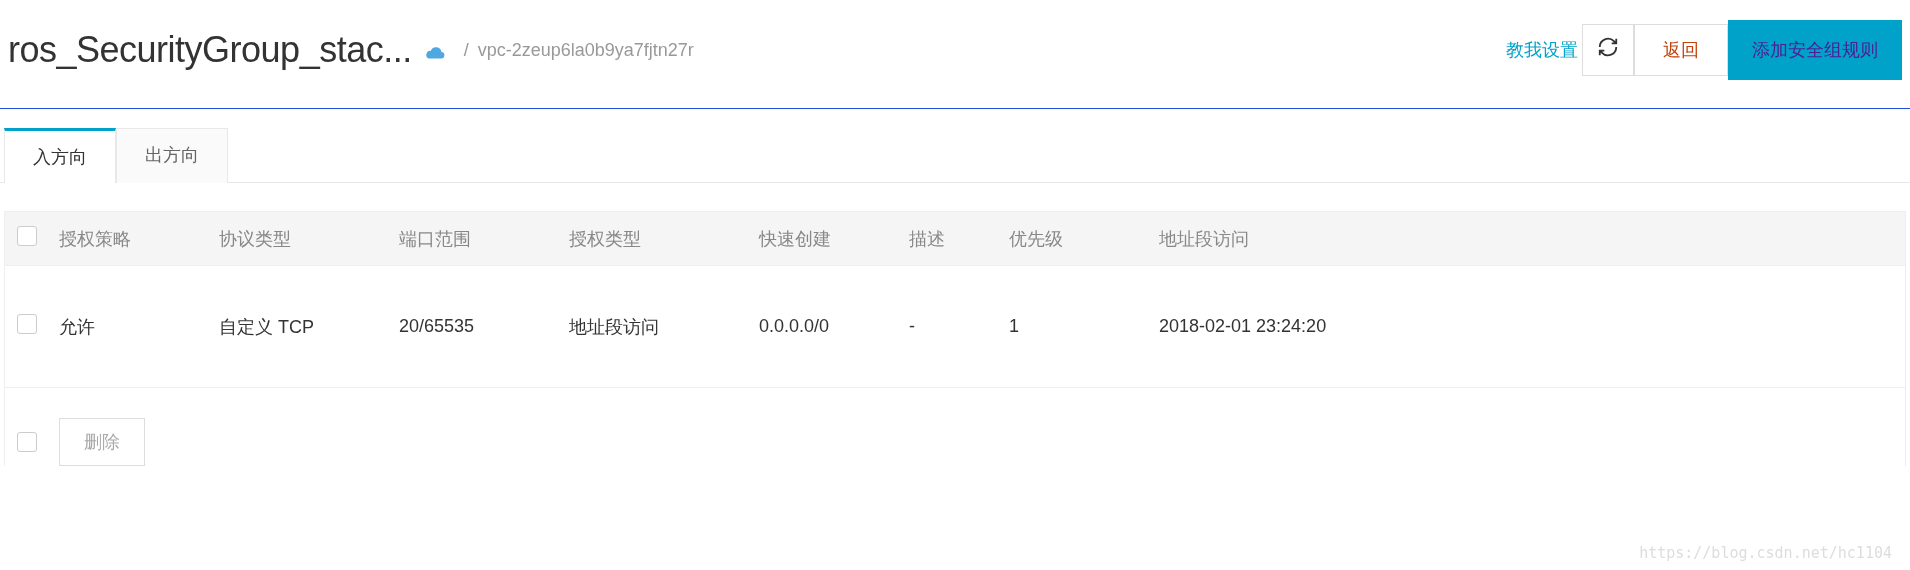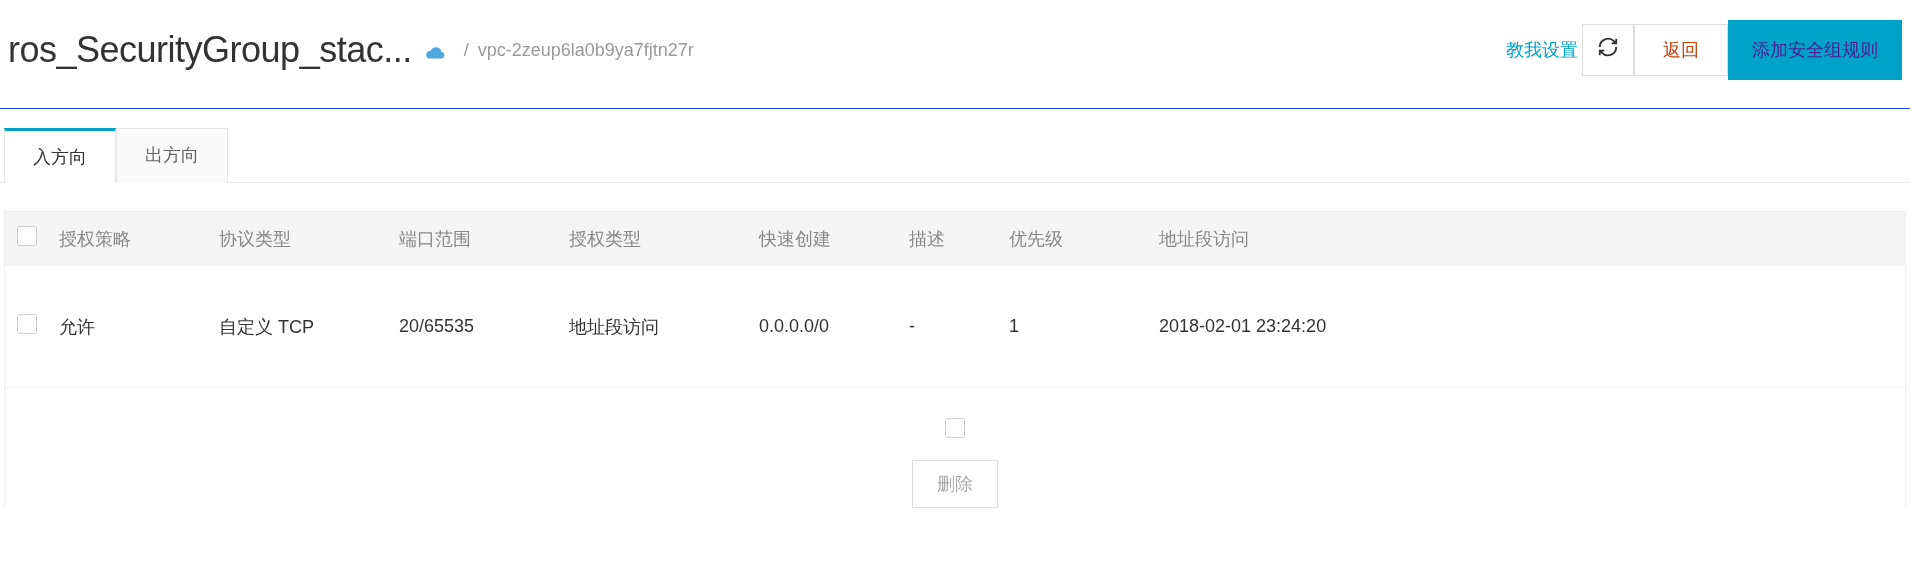--- a/index.html
+++ b/index.html
@@ -182,21 +182,20 @@
       background: #fff;
     }
     .footer-actions {
       display: flex;
       align-items: center;
       padding: 30px 12px 0;
       gap: 22px;
       border-left: 1px solid #eee;
       border-right: 1px solid #eee;
       margin: 0 4px;
-      flex-direction: column;
     }
     .delete-btn {
       height: 48px;
       padding: 0 24px;
       border: 1px solid #ddd;
       background: #fff;
       color: #aaa;
       font-size: 18px;
       cursor: pointer;
     }
@@ -280,14 +279,15 @@
       <div class="col-priority">1</div>
       <div class="col-time">2018-02-01 23:24:20</div>
     </div>
   </div>
 
   <div class="footer-actions">
     <span class="checkbox"></span>
     <button class="delete-btn">删除</button>
   </div>
 
+  <div class="watermark">https://blog.csdn.net/hc1104</div>
 
 </div>
 
 </body></html>

